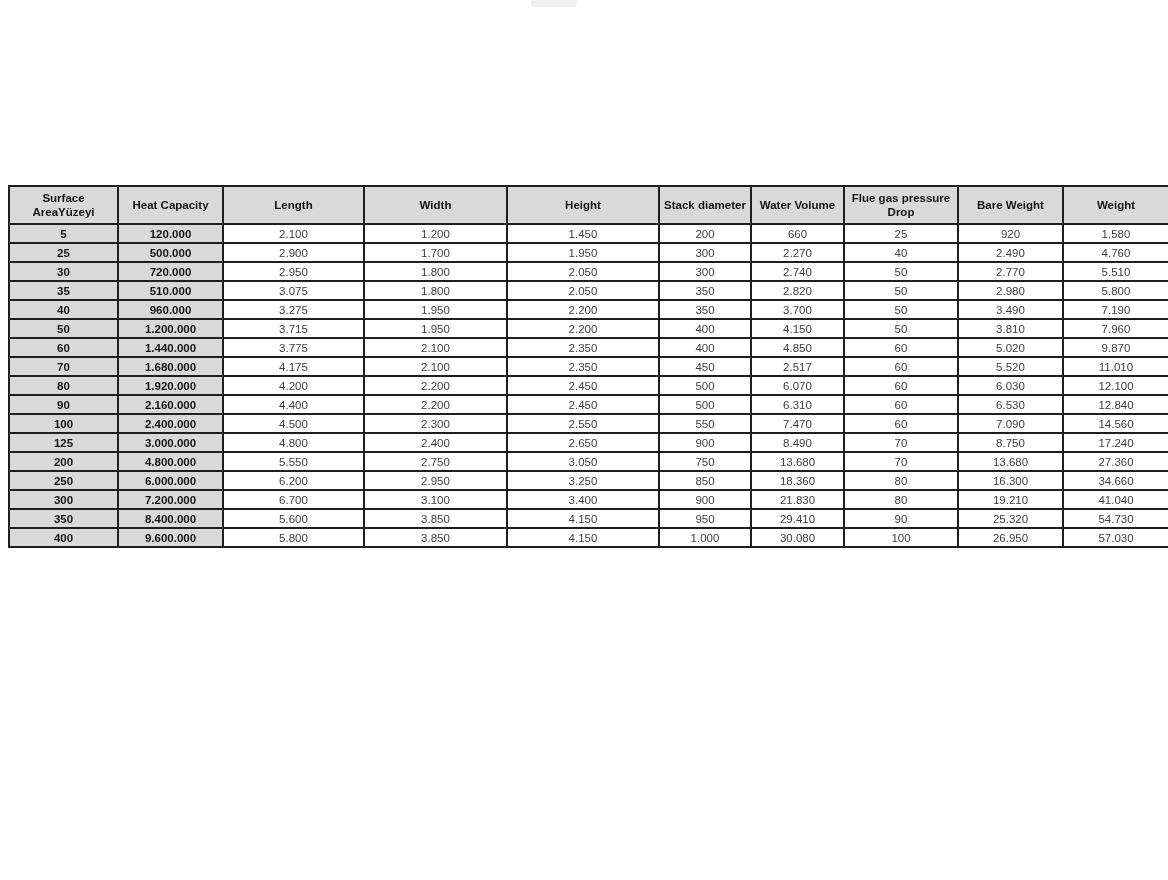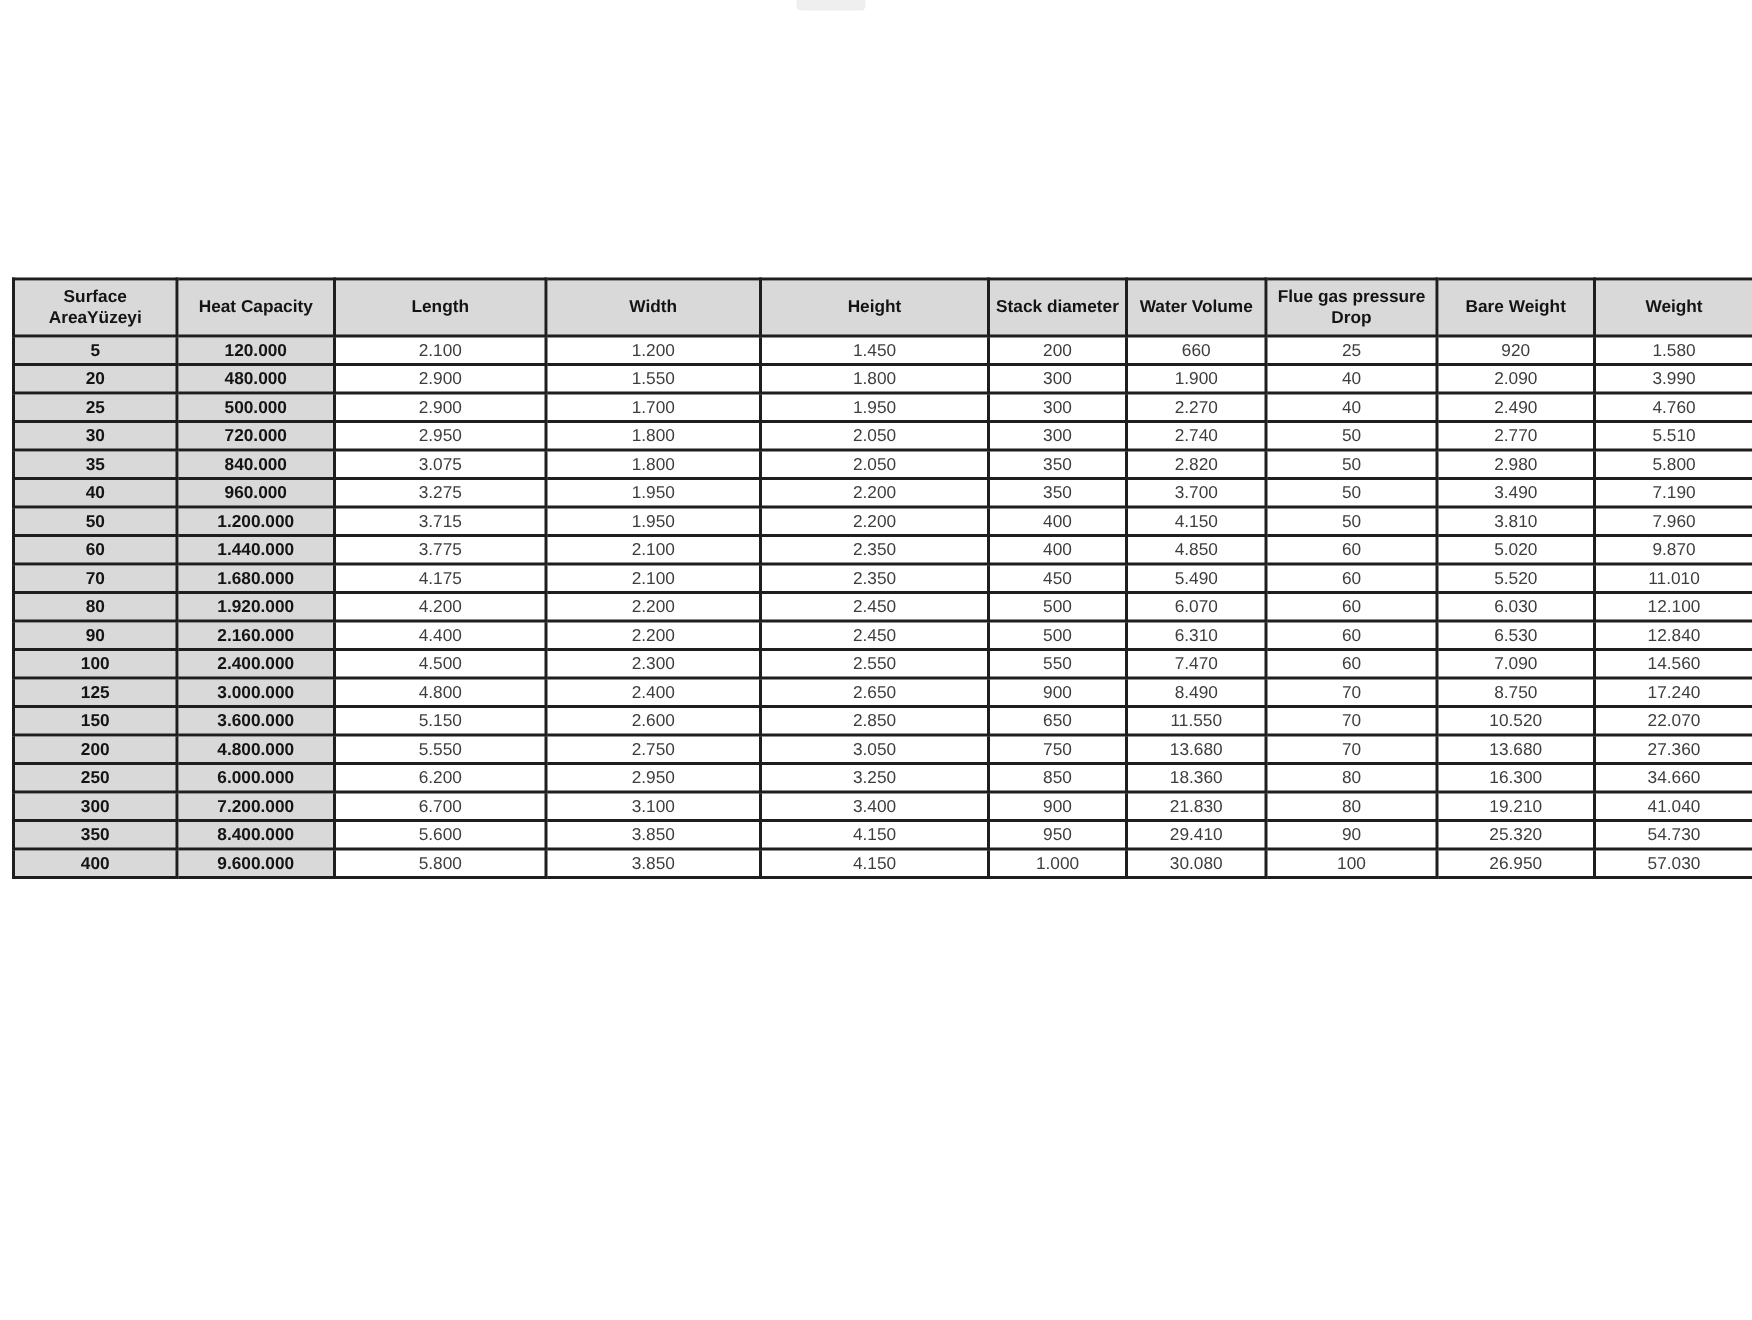--- a/index.html
+++ b/index.html
@@ -93,32 +93,20 @@
           <td>2.100</td>
           <td>1.200</td>
           <td>1.450</td>
           <td>200</td>
           <td>660</td>
           <td>25</td>
           <td>920</td>
           <td>1.580</td>
         </tr>
         <tr>
-          <td class="shaded">20</td>
-          <td class="shaded">480.000</td>
-          <td>2.900</td>
-          <td>1.550</td>
-          <td>1.800</td>
-          <td>300</td>
-          <td>1.900</td>
-          <td>40</td>
-          <td>2.090</td>
-          <td>3.990</td>
-        </tr>
-        <tr>
           <td class="shaded">25</td>
           <td class="shaded">500.000</td>
           <td>2.900</td>
           <td>1.700</td>
           <td>1.950</td>
           <td>300</td>
           <td>2.270</td>
           <td>40</td>
           <td>2.490</td>
           <td>4.760</td>
@@ -130,21 +118,21 @@
           <td>1.800</td>
           <td>2.050</td>
           <td>300</td>
           <td>2.740</td>
           <td>50</td>
           <td>2.770</td>
           <td>5.510</td>
         </tr>
         <tr>
           <td class="shaded">35</td>
-          <td class="shaded">840.000</td>
+          <td class="shaded">510.000</td>
           <td>3.075</td>
           <td>1.800</td>
           <td>2.050</td>
           <td>350</td>
           <td>2.820</td>
           <td>50</td>
           <td>2.980</td>
           <td>5.800</td>
         </tr>
         <tr>
@@ -183,21 +171,21 @@
           <td>5.020</td>
           <td>9.870</td>
         </tr>
         <tr>
           <td class="shaded">70</td>
           <td class="shaded">1.680.000</td>
           <td>4.175</td>
           <td>2.100</td>
           <td>2.350</td>
           <td>450</td>
-          <td>5.490</td>
+          <td>2.517</td>
           <td>60</td>
           <td>5.520</td>
           <td>11.010</td>
         </tr>
         <tr>
           <td class="shaded">80</td>
           <td class="shaded">1.920.000</td>
           <td>4.200</td>
           <td>2.200</td>
           <td>2.450</td>
@@ -237,32 +225,20 @@
           <td>4.800</td>
           <td>2.400</td>
           <td>2.650</td>
           <td>900</td>
           <td>8.490</td>
           <td>70</td>
           <td>8.750</td>
           <td>17.240</td>
         </tr>
         <tr>
-          <td class="shaded">150</td>
-          <td class="shaded">3.600.000</td>
-          <td>5.150</td>
-          <td>2.600</td>
-          <td>2.850</td>
-          <td>650</td>
-          <td>11.550</td>
-          <td>70</td>
-          <td>10.520</td>
-          <td>22.070</td>
-        </tr>
-        <tr>
           <td class="shaded">200</td>
           <td class="shaded">4.800.000</td>
           <td>5.550</td>
           <td>2.750</td>
           <td>3.050</td>
           <td>750</td>
           <td>13.680</td>
           <td>70</td>
           <td>13.680</td>
           <td>27.360</td>

